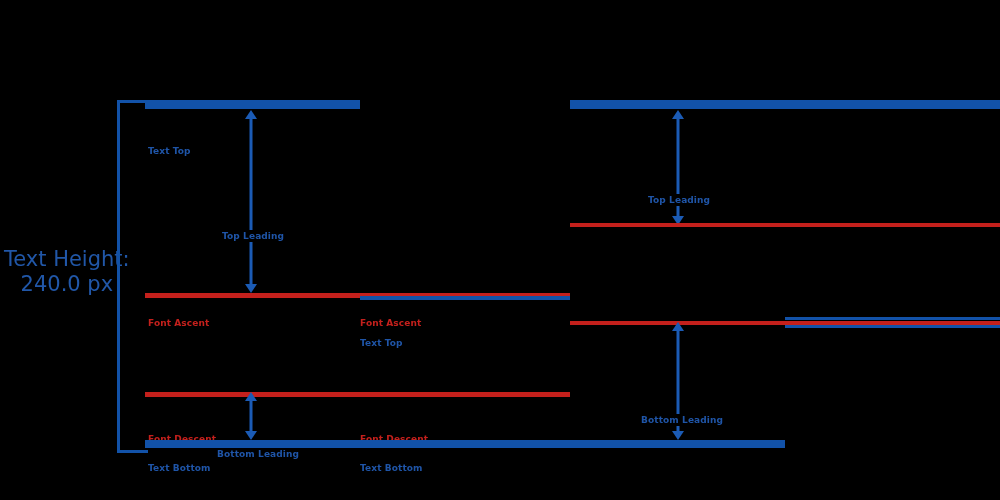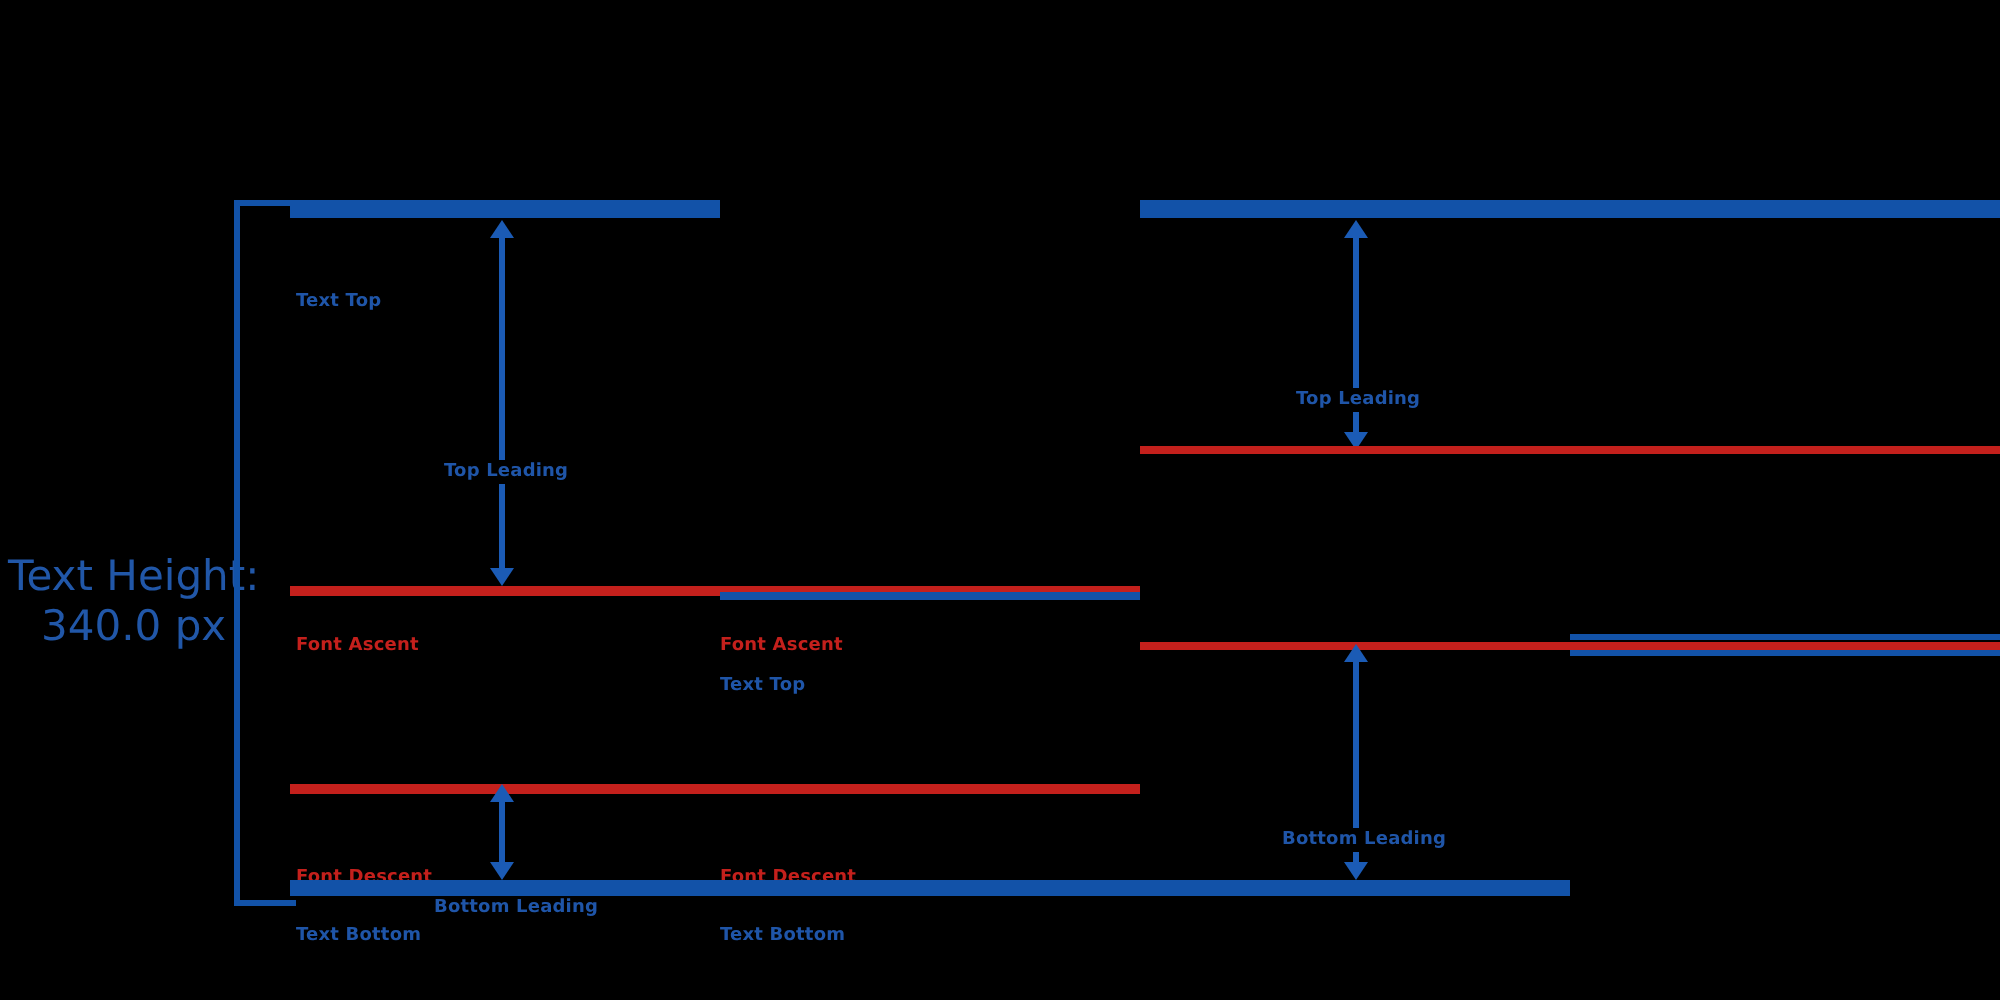--- a/index.html
+++ b/index.html
@@ -29,23 +29,23 @@
                width:0;height:0;border-left:6px solid transparent;
                border-right:6px solid transparent;}
   .arrow .head.up{border-bottom:9px solid #1B5BB5;top:0;}
   .arrow .head.dn{border-top:9px solid #1B5BB5;bottom:0;}
 </style>
 </head>
 <body>
 
 <div id="stage">
 
-  <div class="bigtitle" style="left:4px;top:247px;margin-top:29px;">
+  <div class="bigtitle" style="left:4px;top:247px;">
     <div>Text Height:</div>
-    <div style="text-align:center;">340.0 px</div>
+    <div style="text-align:center;">240.0 px</div>
   </div>
 
   <div class="bracket" style="left:117px;top:100px;width:28px;height:347px;"></div>
 
   <div class="bar" style="left:145px;top:100px;width:215px;height:9px;"></div>
   <div class="lbl blue s9" style="left:148px;top:111px;">Text Top</div>
 
   <div class="arrow" style="left:244px;top:110px;width:14px;height:183px;">
     <div class="head up"></div>
     <div class="shaft" style="top:6px;bottom:6px;"></div>

